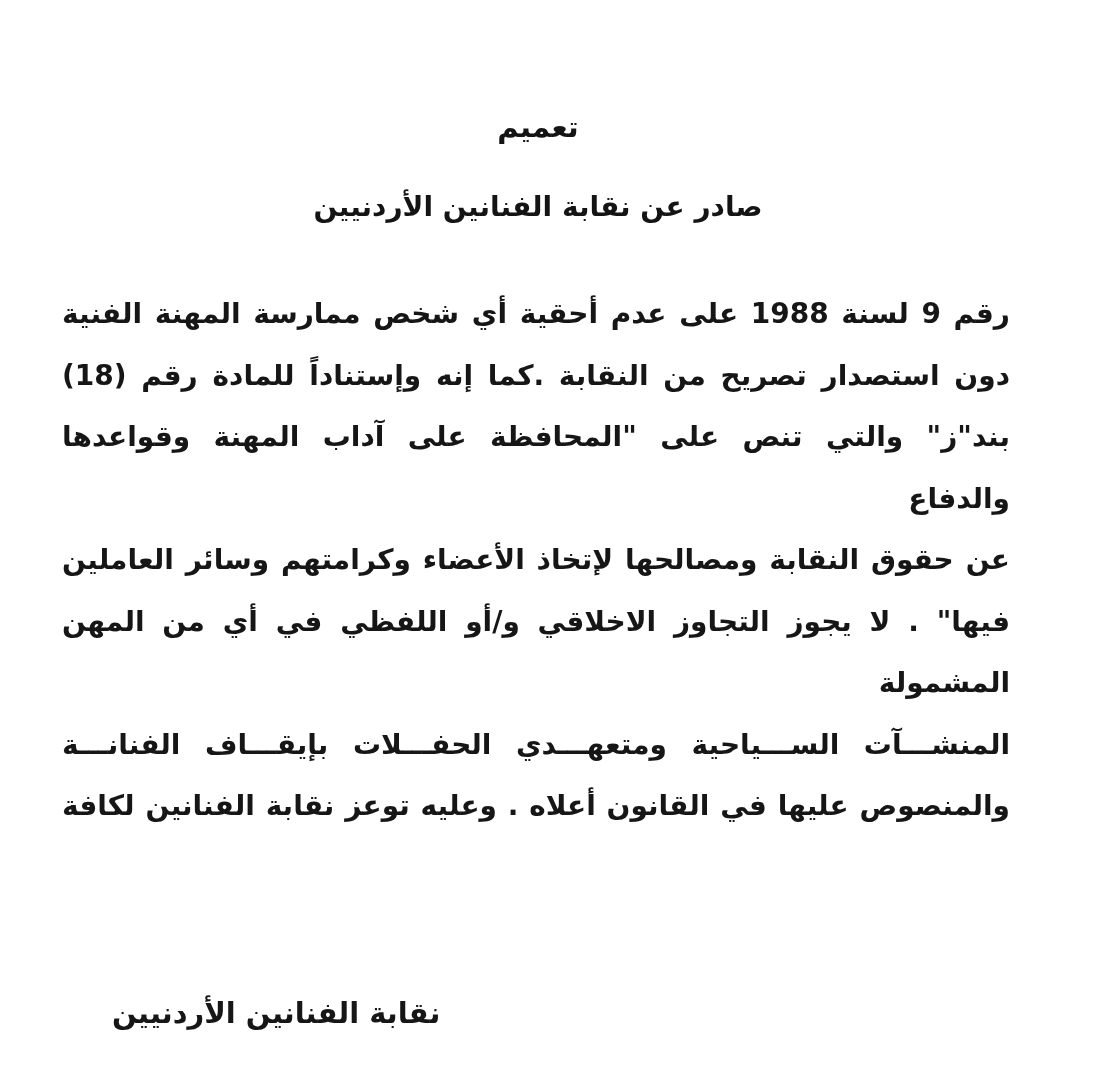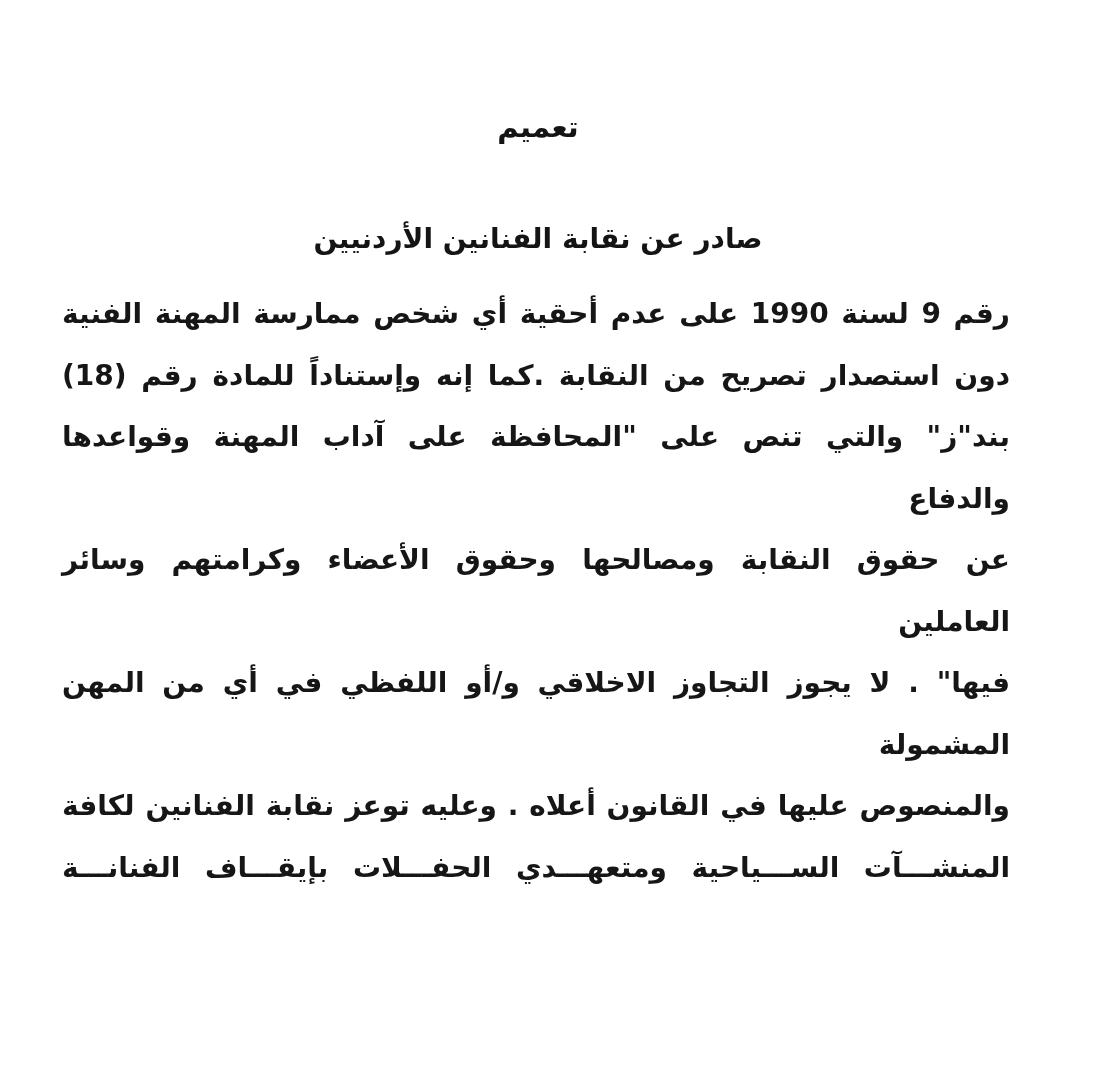--- a/index.html
+++ b/index.html
@@ -32,21 +32,20 @@
   }
   .doc-subtitle {
     position: absolute;
     top: 190px;
     left: 0;
     right: 0;
     text-align: center;
     font-size: 28px;
     font-weight: bold;
     direction: rtl;
-    margin-top: 32px;
   }
   .doc-body {
     position: absolute;
     top: 283px;
     right: 66px;
     left: 62px;
     direction: rtl;
     font-size: 28px;
     font-weight: bold;
     line-height: 61.5px;
@@ -73,23 +72,24 @@
 </head>
 <body>
 
 <div class="page" dir="rtl">
 
   <div class="doc-title">تعميم</div>
 
   <div class="doc-subtitle">صادر عن نقابة الفنانين الأردنيين</div>
 
   <div class="doc-body">
-    <div class="body-line">رقم 9 لسنة 1990 على عدم أحقية أي شخص ممارسة المهنة الفنية</div>
+    <div class="body-line">رقم 9 لسنة 1988 على عدم أحقية أي شخص ممارسة المهنة الفنية</div>
     <div class="body-line">دون استصدار تصريح من النقابة .كما إنه وإستناداً للمادة رقم (18)</div>
     <div class="body-line">بند"ز" والتي تنص على "المحافظة على آداب المهنة وقواعدها والدفاع</div>
-    <div class="body-line">عن حقوق النقابة ومصالحها وحقوق الأعضاء وكرامتهم وسائر العاملين</div>
+    <div class="body-line">عن حقوق النقابة ومصالحها لإتخاذ الأعضاء وكرامتهم وسائر العاملين</div>
     <div class="body-line">فيها" . لا يجوز التجاوز الاخلاقي و/أو اللفظي في أي من المهن المشمولة</div>
+    <div class="body-line">المنشـــآت الســـياحية ومتعهـــدي الحفـــلات  بإيقـــاف الفنانـــة</div>
     <div class="body-line">والمنصوص عليها في القانون أعلاه . وعليه توعز نقابة الفنانين لكافة</div>
-    <div class="body-line">المنشـــآت الســـياحية ومتعهـــدي الحفـــلات  بإيقـــاف الفنانـــة</div>
   </div>
 
+  <div class="signature">نقابة الفنانين الأردنيين</div>
 
 </div>
 
 </body></html>

